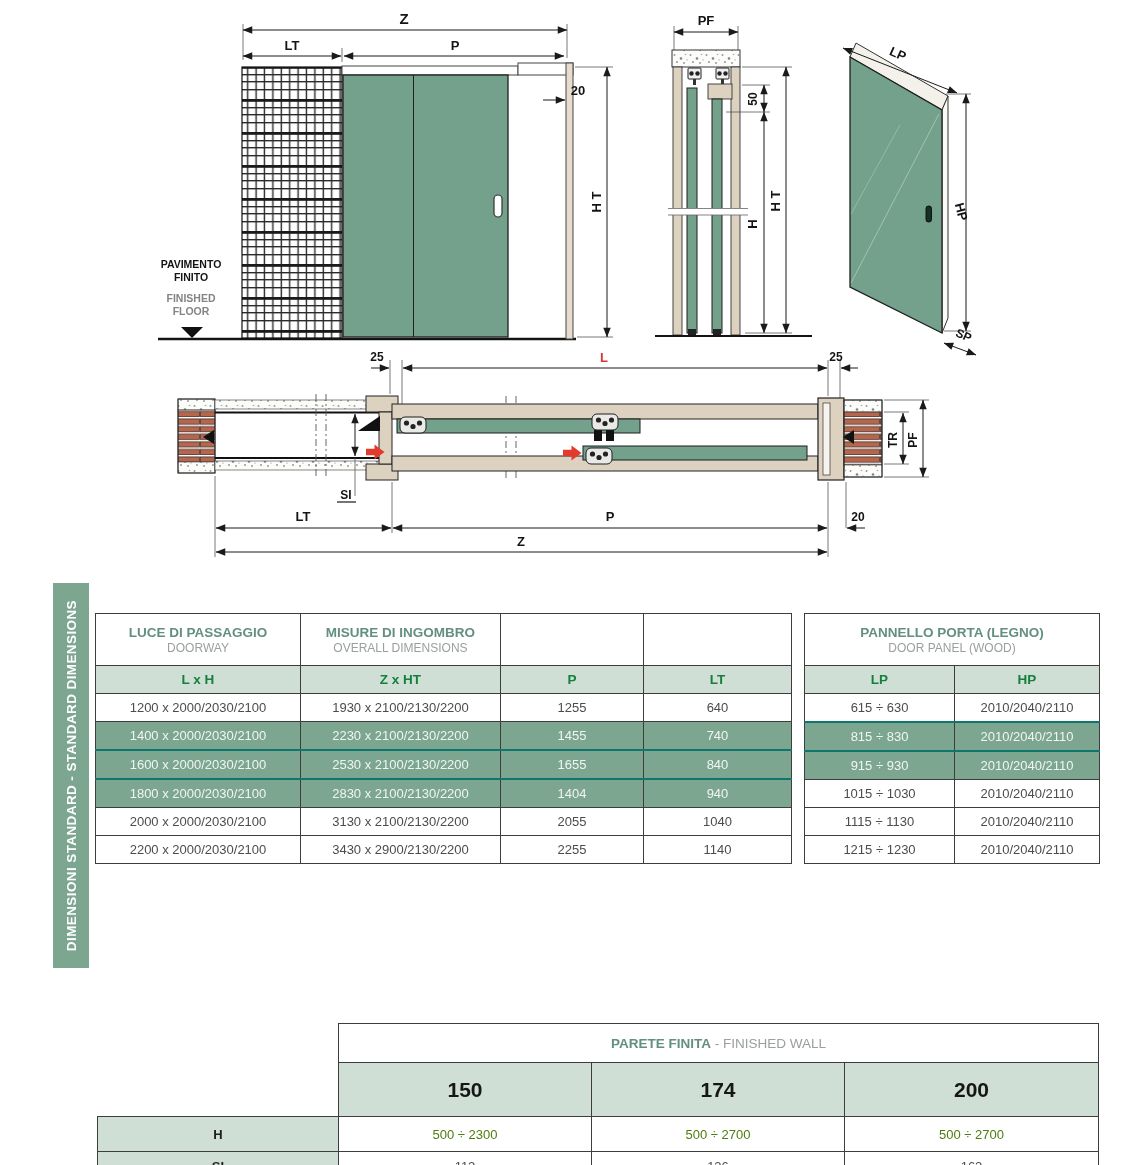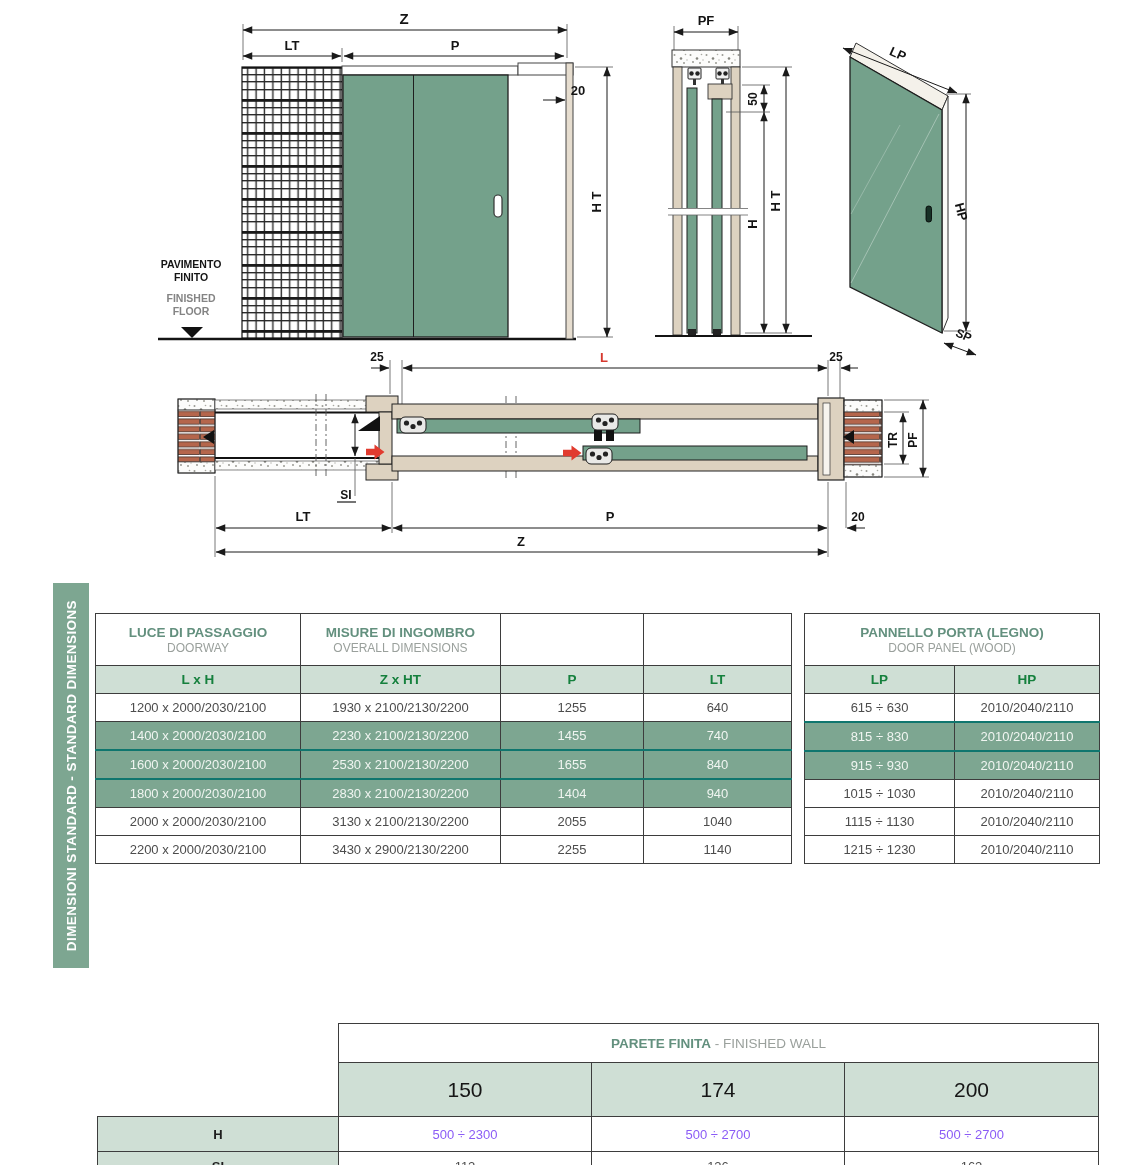--- a/index.html
+++ b/index.html
@@ -33,23 +33,23 @@
   .cols-row th{height:27px;background:#cfdfd5;font-size:13.5px;font-weight:bold;color:#15803d;}
   .t-left tbody td,.t-right tbody td{height:27px;font-size:13px;color:#4c4c4c;}
   tr.hl td{background:#7da691;color:#f0f5f1;text-align:center;}
   tr.hl2 td,tr.hl3 td{border-top:2px solid #0f766e;}
 
   .t-wall{left:97px;top:992px;width:1001px;}
   .t-wall .blank{border:none;background:#fff;}
   .wt-title td{height:38px;font-size:13.5px;}
   .wt-g{color:#63907e;font-weight:bold;}
   .wt-gray{color:#9aa09c;}
-  .wt-cols td{height:53px;background:#cfdfd5;font-size:21px;font-weight:normal;color:#161616;}
+  .wt-cols td{height:53px;background:#cfdfd5;font-size:21px;font-weight:bold;color:#161616;}
   .wt-label{background:#cfdfd5;font-size:13px;font-weight:bold;color:#1e1e1e;}
-  .wt-h td{height:34px;font-size:13px;color:#8b5cf6;}
+  .wt-h td{height:34px;font-size:13px;color:#4d7c0f;}
   .wt-si td{height:29px;font-size:13px;color:#4c4c4c;}
 </style>
 </head>
 <body>
 
 <div class="canvas">
 
   <svg width="1129" height="572" viewBox="0 0 1129 572">
     <defs>
       <marker id="arr" viewBox="0 0 10 8" refX="9.2" refY="4" markerWidth="11" markerHeight="8.5" orient="auto-start-reverse">

